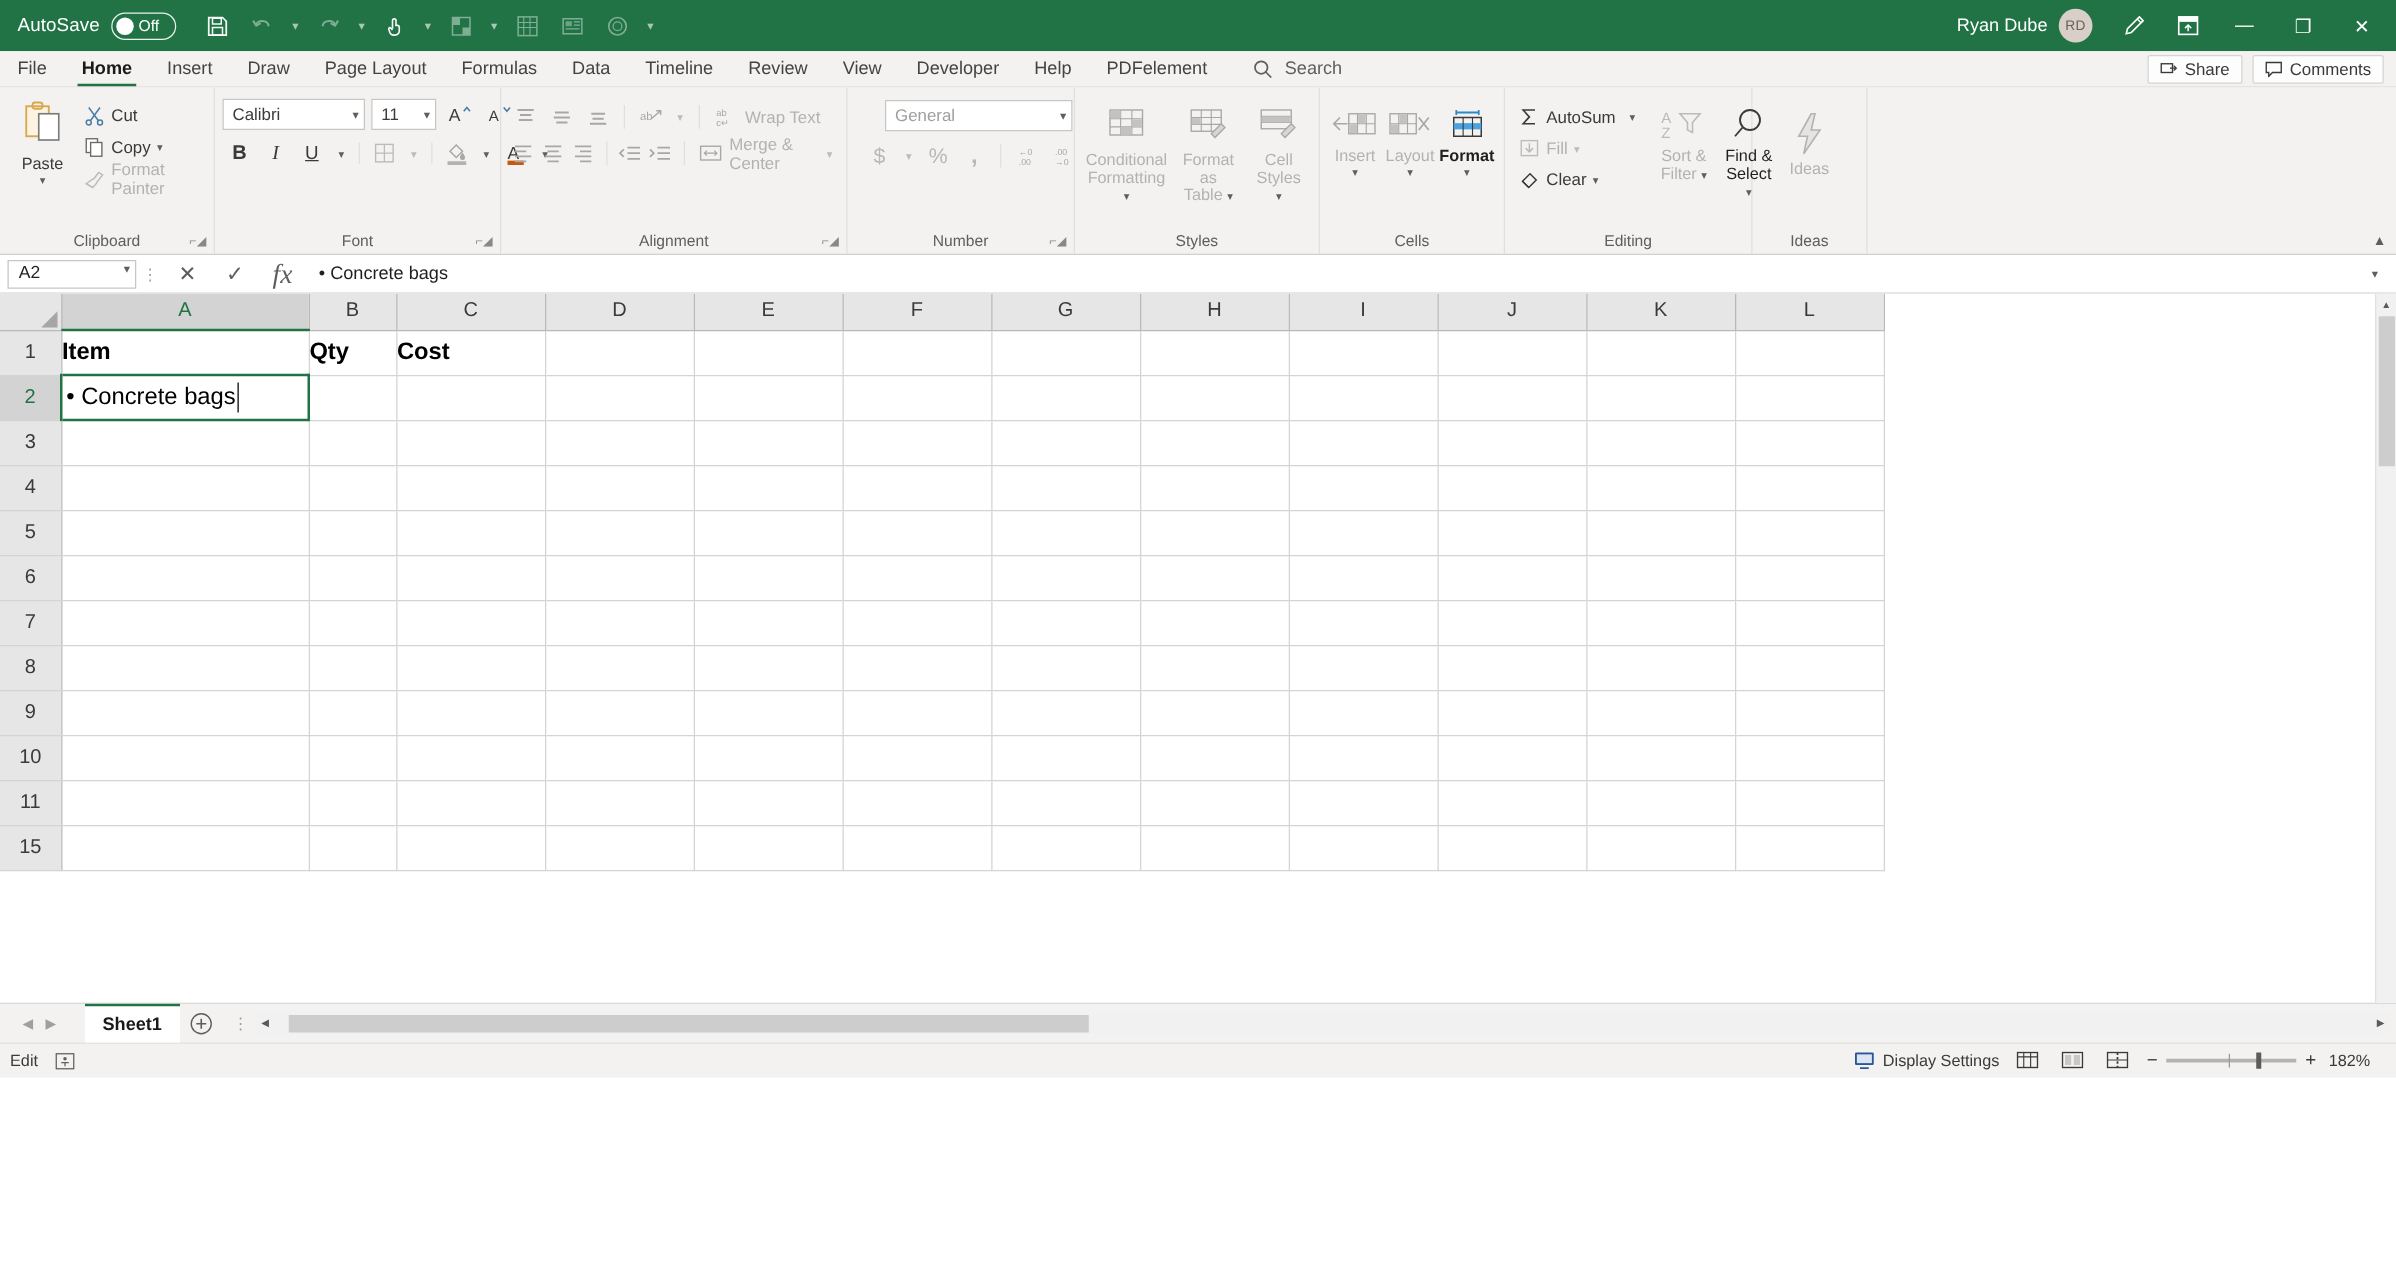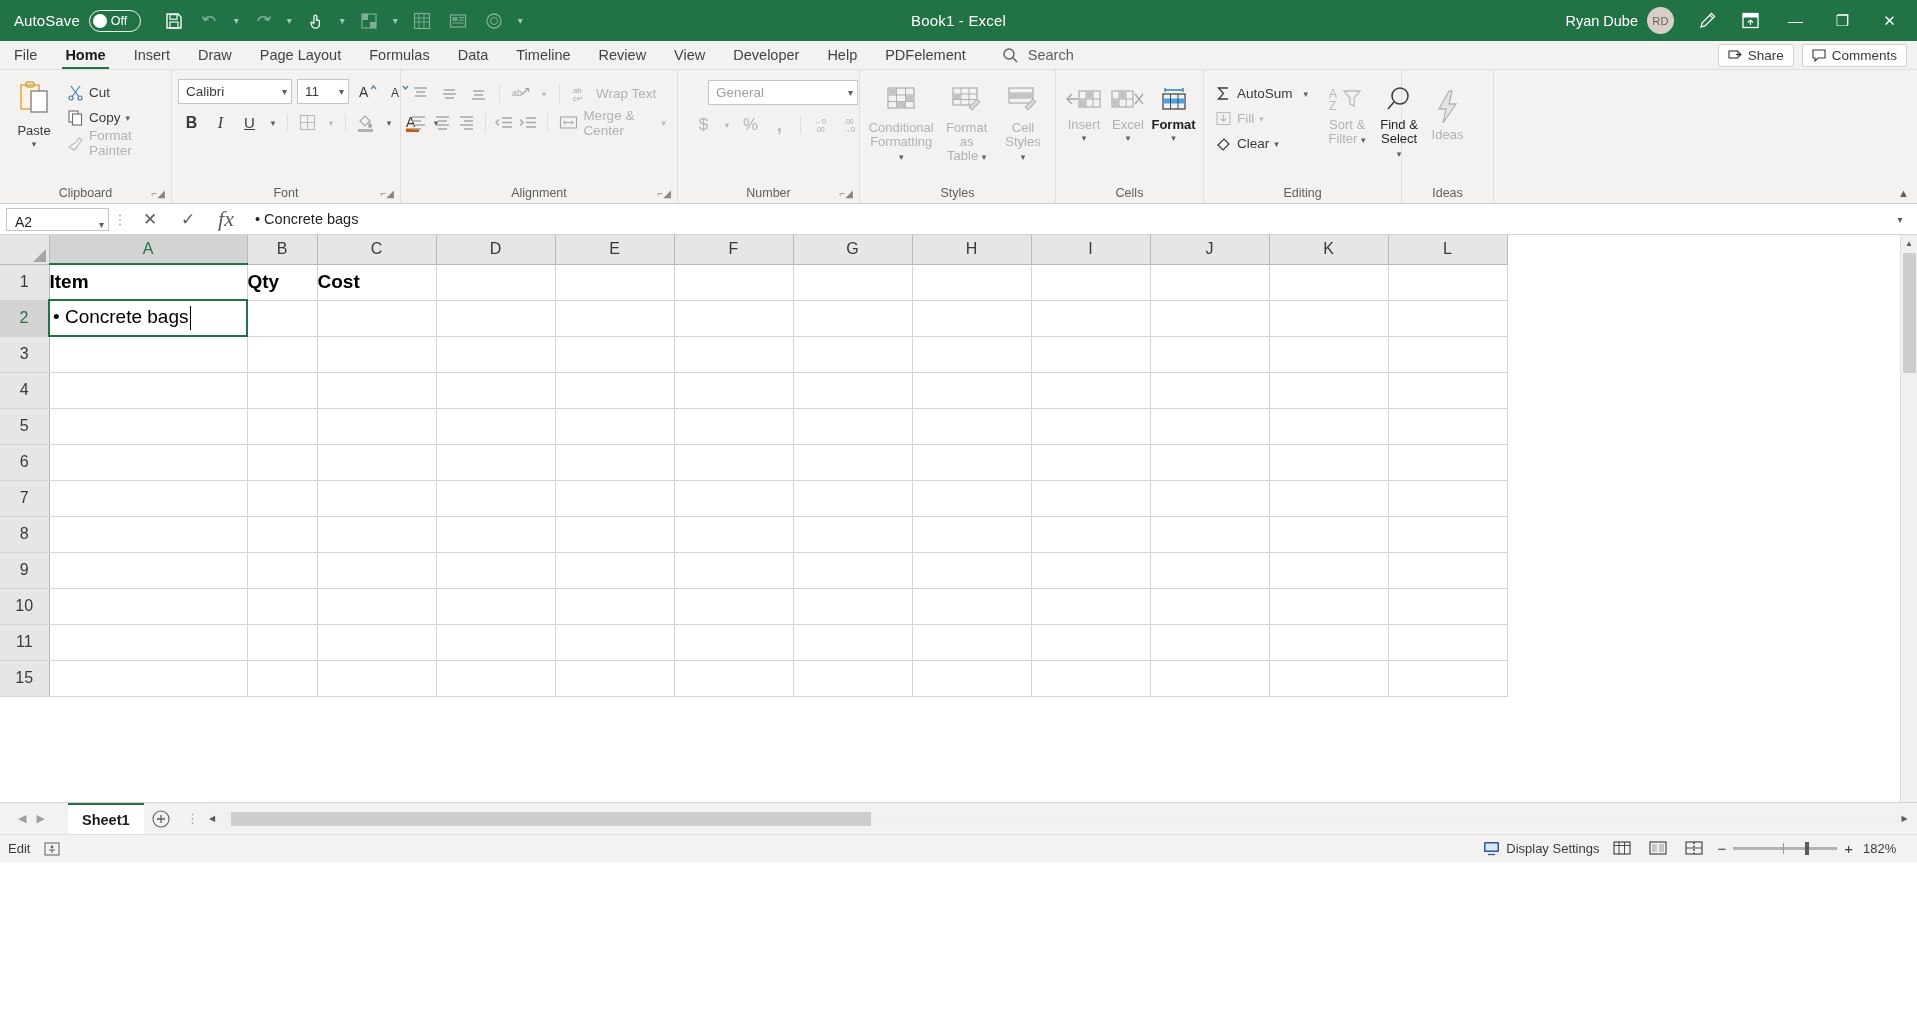--- a/index.html
+++ b/index.html
@@ -145,21 +145,21 @@
   }
   .ico-btn.disabled { color: #b9b7b5; }
 
   
   .fxbar {
     height: 31px; background: #ffffff; display: flex; align-items: center;
     border-bottom: 1px solid #d4d2d0; padding: 0 6px;
   }
   .namebox {
     width: 103px; height: 23px; border: 1px solid #c8c6c4; background: #fff;
-    display: flex; align-items: flex-end; padding: 0 4px 0 8px;
+    display: flex; align-items: flex-start; padding: 0 4px 0 8px;
     font-size: 14px; color: #201f1e;
   }
   .dots { width: 22px; text-align: center; color: #a19f9d; font-size: 13px; letter-spacing: 0; }
   .fxbtns { display: flex; align-items: center; gap: 0; }
   .fxbtn { width: 38px; height: 26px; display: flex; align-items: center; justify-content: center; font-size: 17px; color: #605e5c; }
   .fxinput {
     flex: 1; height: 26px; display: flex; align-items: center;
     padding-left: 10px; font-size: 14.5px; color: #201f1e;
   }
   .fx-expand { width: 22px; text-align: center; color: #605e5c; font-size: 10px; }
@@ -316,21 +316,20 @@
     </div>
     <div class="qicon dim">
       <svg width="20" height="20" viewBox="0 0 20 20">
           <circle cx="10" cy="10" r="7" fill="none" stroke="#fff" stroke-width="1.3"></circle>
           <circle cx="10" cy="10" r="3.5" fill="none" stroke="#fff" stroke-width="1"></circle>
         </svg>
     </div>
     <div class="qcaret dim">▾</div>
   </div>
 
-  <div class="title-center">Book1  -  Excel</div>
 
   <div class="title-right">
     <span class="username">Ryan Dube</span>
     <span class="avatar">RD</span>
     <span class="winbtn pen">
       <svg width="21" height="21" viewBox="0 0 21 21">
           <path d="M14.5 3.5l3 3L8 16l-4 1 1-4 9.5-9.5z" fill="none" stroke="#fff" stroke-width="1.3"></path>
           <path d="M12.8 5.2l3 3" stroke="#fff" stroke-width="1.1"></path>
         </svg>
     </span>
@@ -684,21 +683,21 @@
         <span class="caret">▾</span>
       </div>
       <div class="big-btn disabled" style="min-width:44px">
         <svg width="36" height="28" viewBox="0 0 36 28">
           <rect x="2" y="4" width="21" height="16" fill="none" stroke="#a9a7a5" stroke-width="1.1"></rect>
           <path d="M2 12h21M9 4v16M16 4v16" stroke="#a9a7a5" stroke-width=".9"></path>
           <rect x="9.5" y="4.5" width="6" height="7" fill="#c4c2c0"></rect>
             <rect x="2.5" y="12.5" width="6" height="7" fill="#c4c2c0"></rect>
           <path d="M25 7l8 10M33 7l-8 10" stroke="#a9a7a5" stroke-width="1.4"></path>
         </svg>
-        <span class="lbl">Excel</span>
+        <span class="lbl">Layout</span>
         <span class="caret">▾</span>
       </div>
       <div class="big-btn" style="min-width:44px">
         <svg width="36" height="28" viewBox="0 0 36 28">
           <path d="M9 3h18" stroke="#2b8ac6" stroke-width="1.6"></path>
             <path d="M9 1v4M27 1v4" stroke="#2b8ac6" stroke-width="1.4"></path>
           <rect x="7" y="7" width="22" height="15" fill="none" stroke="#3b3a39" stroke-width="1.2"></rect>
           <rect x="7" y="11.5" width="22" height="5" fill="#4aa3df"></rect>
           <path d="M14.5 7v15M22 7v15" stroke="#3b3a39" stroke-width=".9"></path>
         </svg>

